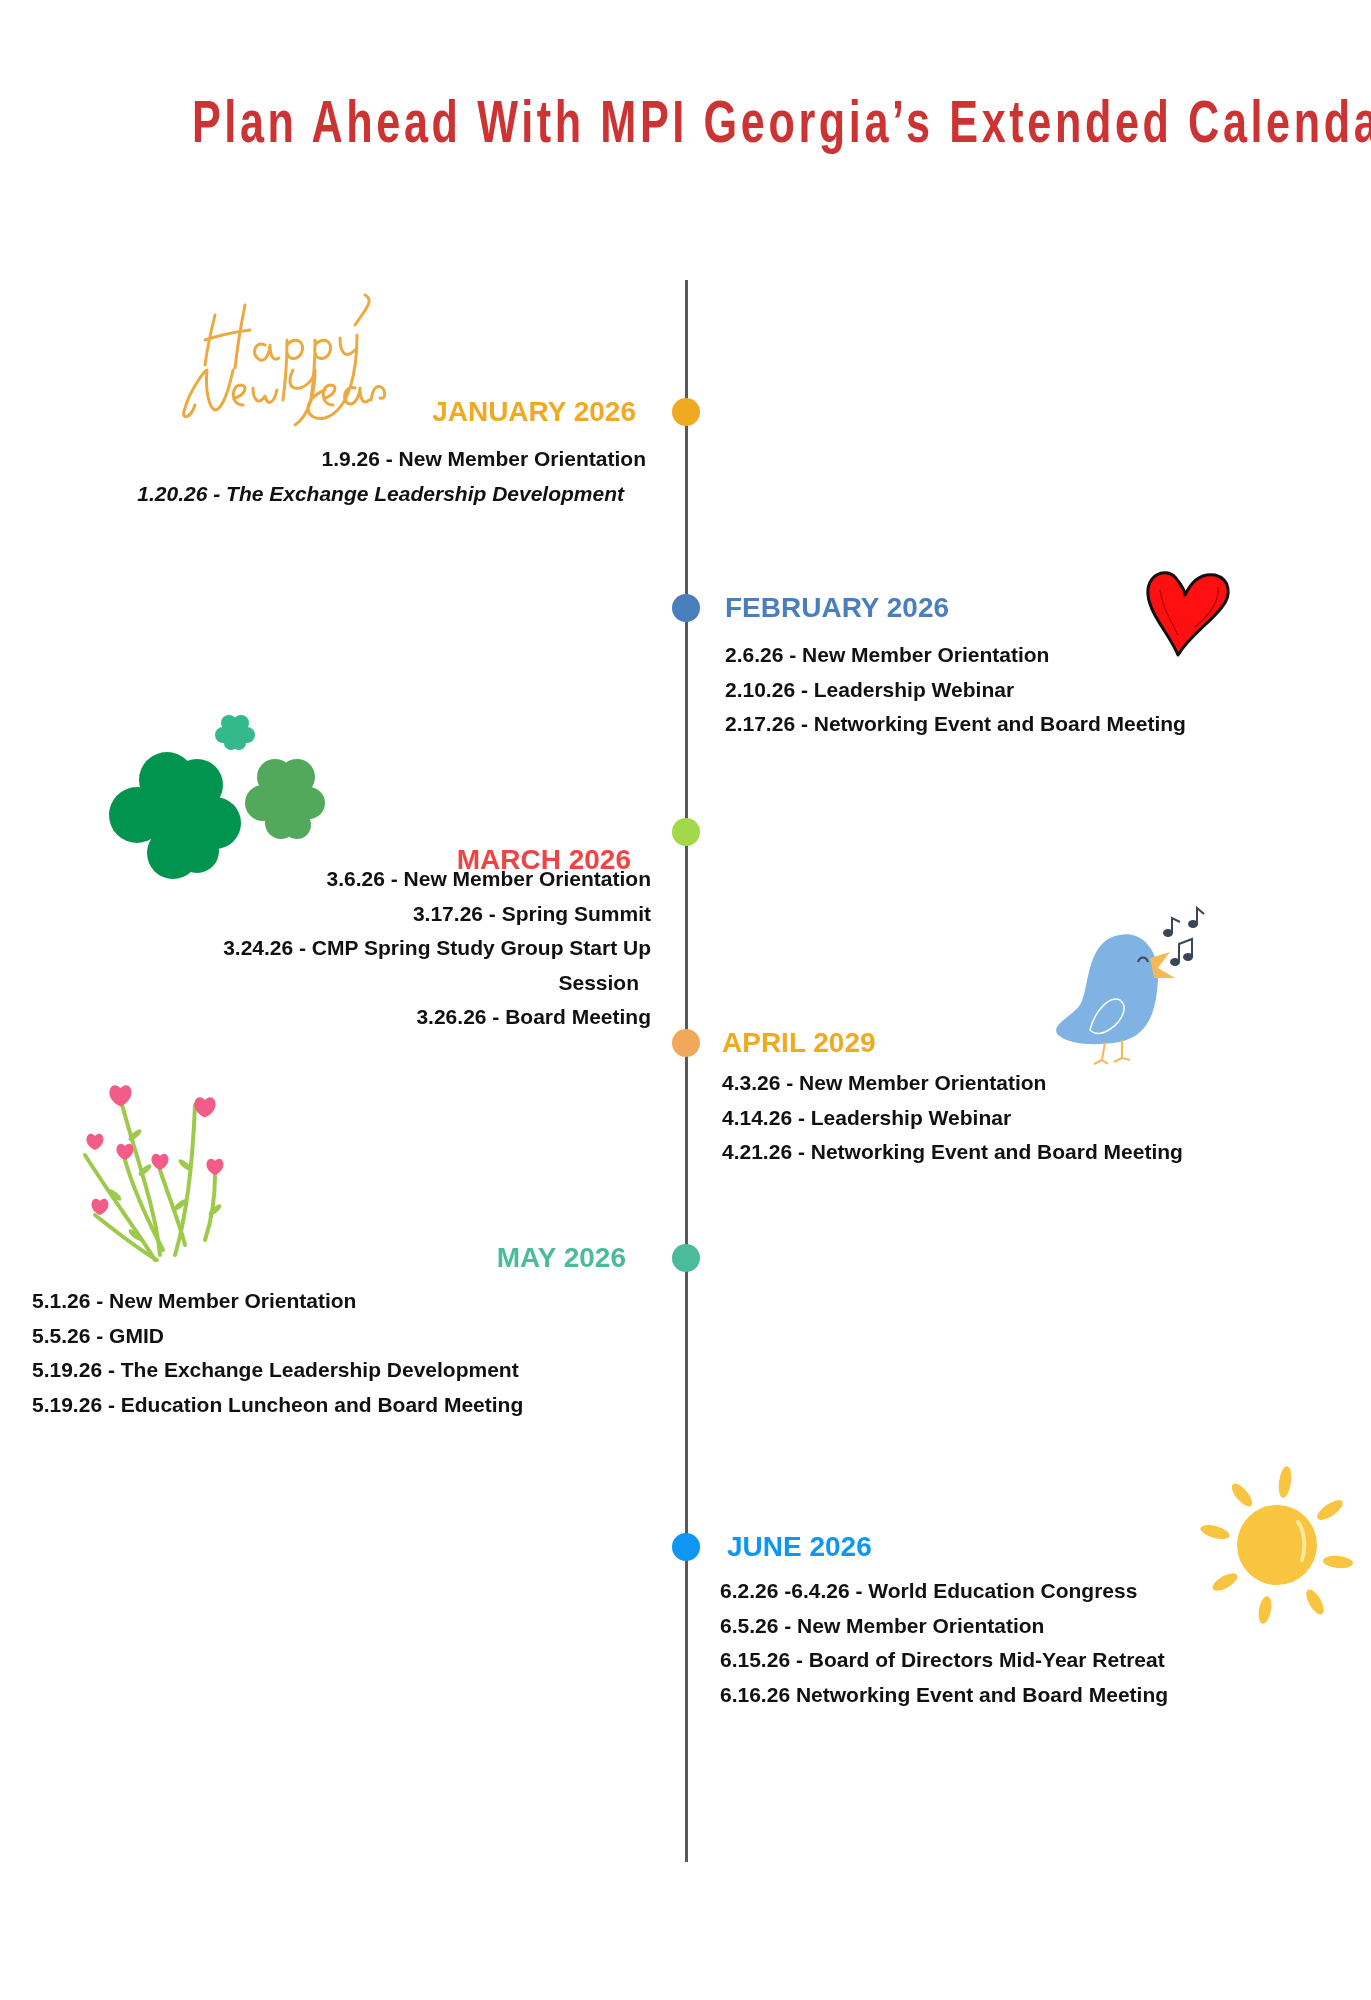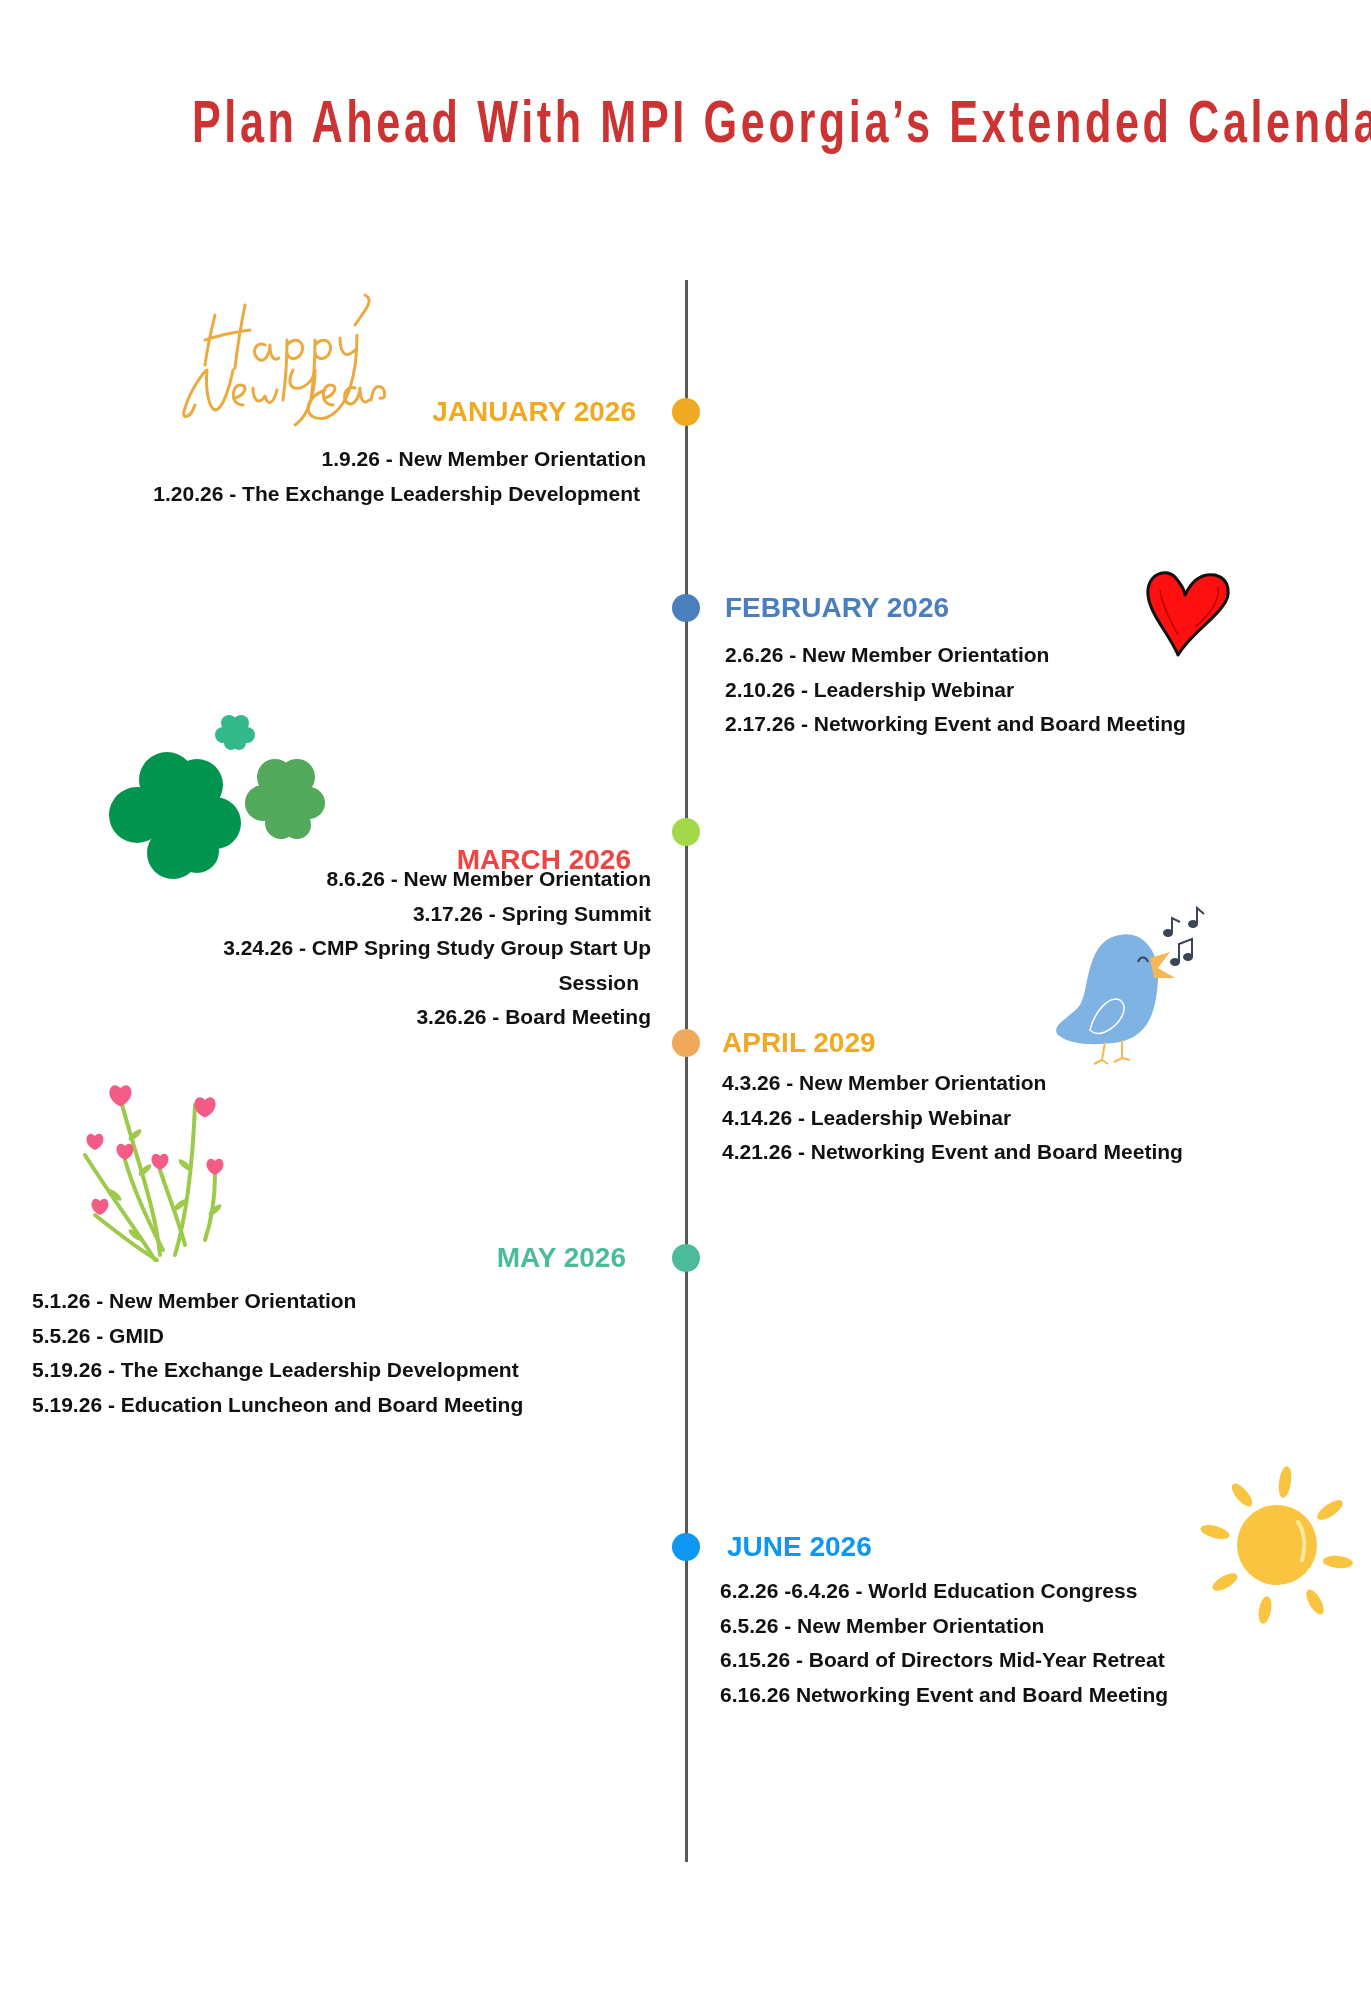--- a/index.html
+++ b/index.html
@@ -43,21 +43,21 @@
       <path d="M118 80 C112 92 115 100 125 98 C135 95 140 85 140 80 C140 100 135 125 120 135"></path>
       <path d="M150 108 C160 105 164 95 155 95 C146 96 145 115 158 115"></path>
       <path d="M180 98 C170 94 165 112 175 114 C182 114 185 102 185 98 C185 108 188 116 194 110"></path>
       <path d="M196 110 C198 100 200 95 206 97 C210 99 212 110 205 108"></path>
     </g>
   </svg>
   <div class="month-title" style="right:735px;top:398px;color:#efaa22;">JANUARY 2026</div>
   <div class="dot" style="top:398px;background:#efaa22;"></div>
   <div class="events left" style="right:725px;top:442px;">
     <div>1.9.26 - New Member Orientation</div>
-    <div style="margin-right:6px;">1.20.26 - The Exchange Leadership Development</div>
+    <div style="margin-right:22px;font-style:italic;">1.20.26 - The Exchange Leadership Development</div>
   </div>
 
   <div class="dot" style="top:594px;background:#4a7fbd;"></div>
   <div class="month-title" style="left:725px;top:594px;color:#4a7fbd;">FEBRUARY 2026</div>
   <svg class="deco" style="left:1140px;top:565px;" width="95" height="95" viewBox="0 0 95 95">
     <path d="M38 90 C30 70 10 50 8 30 C6 10 25 2 35 12 C40 18 45 25 45 30 C52 15 62 8 75 10 C90 14 92 30 82 42 C70 58 50 70 38 90 Z" fill="#ff1010" stroke="#111" stroke-width="3" stroke-linejoin="round"></path>
     <path d="M20 25 C22 40 30 55 38 70" fill="none" stroke="#a00" stroke-width="1.2"></path>
     <path d="M78 22 C80 35 70 50 55 62" fill="none" stroke="#a00" stroke-width="1.2"></path>
   </svg>
   <div class="events right" style="left:725px;top:638px;">
@@ -91,21 +91,21 @@
       <circle cx="-38" cy="0" r="28"></circle>
         <circle cx="40" cy="8" r="26"></circle>
       <circle cx="-2" cy="38" r="26"></circle>
         <circle cx="22" cy="36" r="22"></circle>
       <circle cx="0" cy="0" r="30"></circle>
     </g>
   </svg>
   <div class="month-title" style="right:740px;top:818px;color:#ef4444;margin-top:28px;">MARCH 2026</div>
   <div class="dot" style="top:818px;background:#a2d84a;"></div>
   <div class="events left" style="right:720px;top:862px;">
-    <div>8.6.26 - New Member Orientation</div>
+    <div>3.6.26 - New Member Orientation</div>
     <div>3.17.26 - Spring Summit</div>
     <div>3.24.26 - CMP Spring Study Group Start Up</div>
     <div style="margin-right:12px;">Session </div>
     <div>3.26.26 - Board Meeting</div>
   </div>
 
   <svg class="deco" style="left:1050px;top:900px;" width="175" height="170" viewBox="0 0 175 170">
     <g fill="#3a4557">
       <ellipse cx="118" cy="33" rx="5" ry="4"></ellipse>
         <path d="M122 33 V18 L130 22" stroke="#3a4557" stroke-width="2" fill="none"></path>

